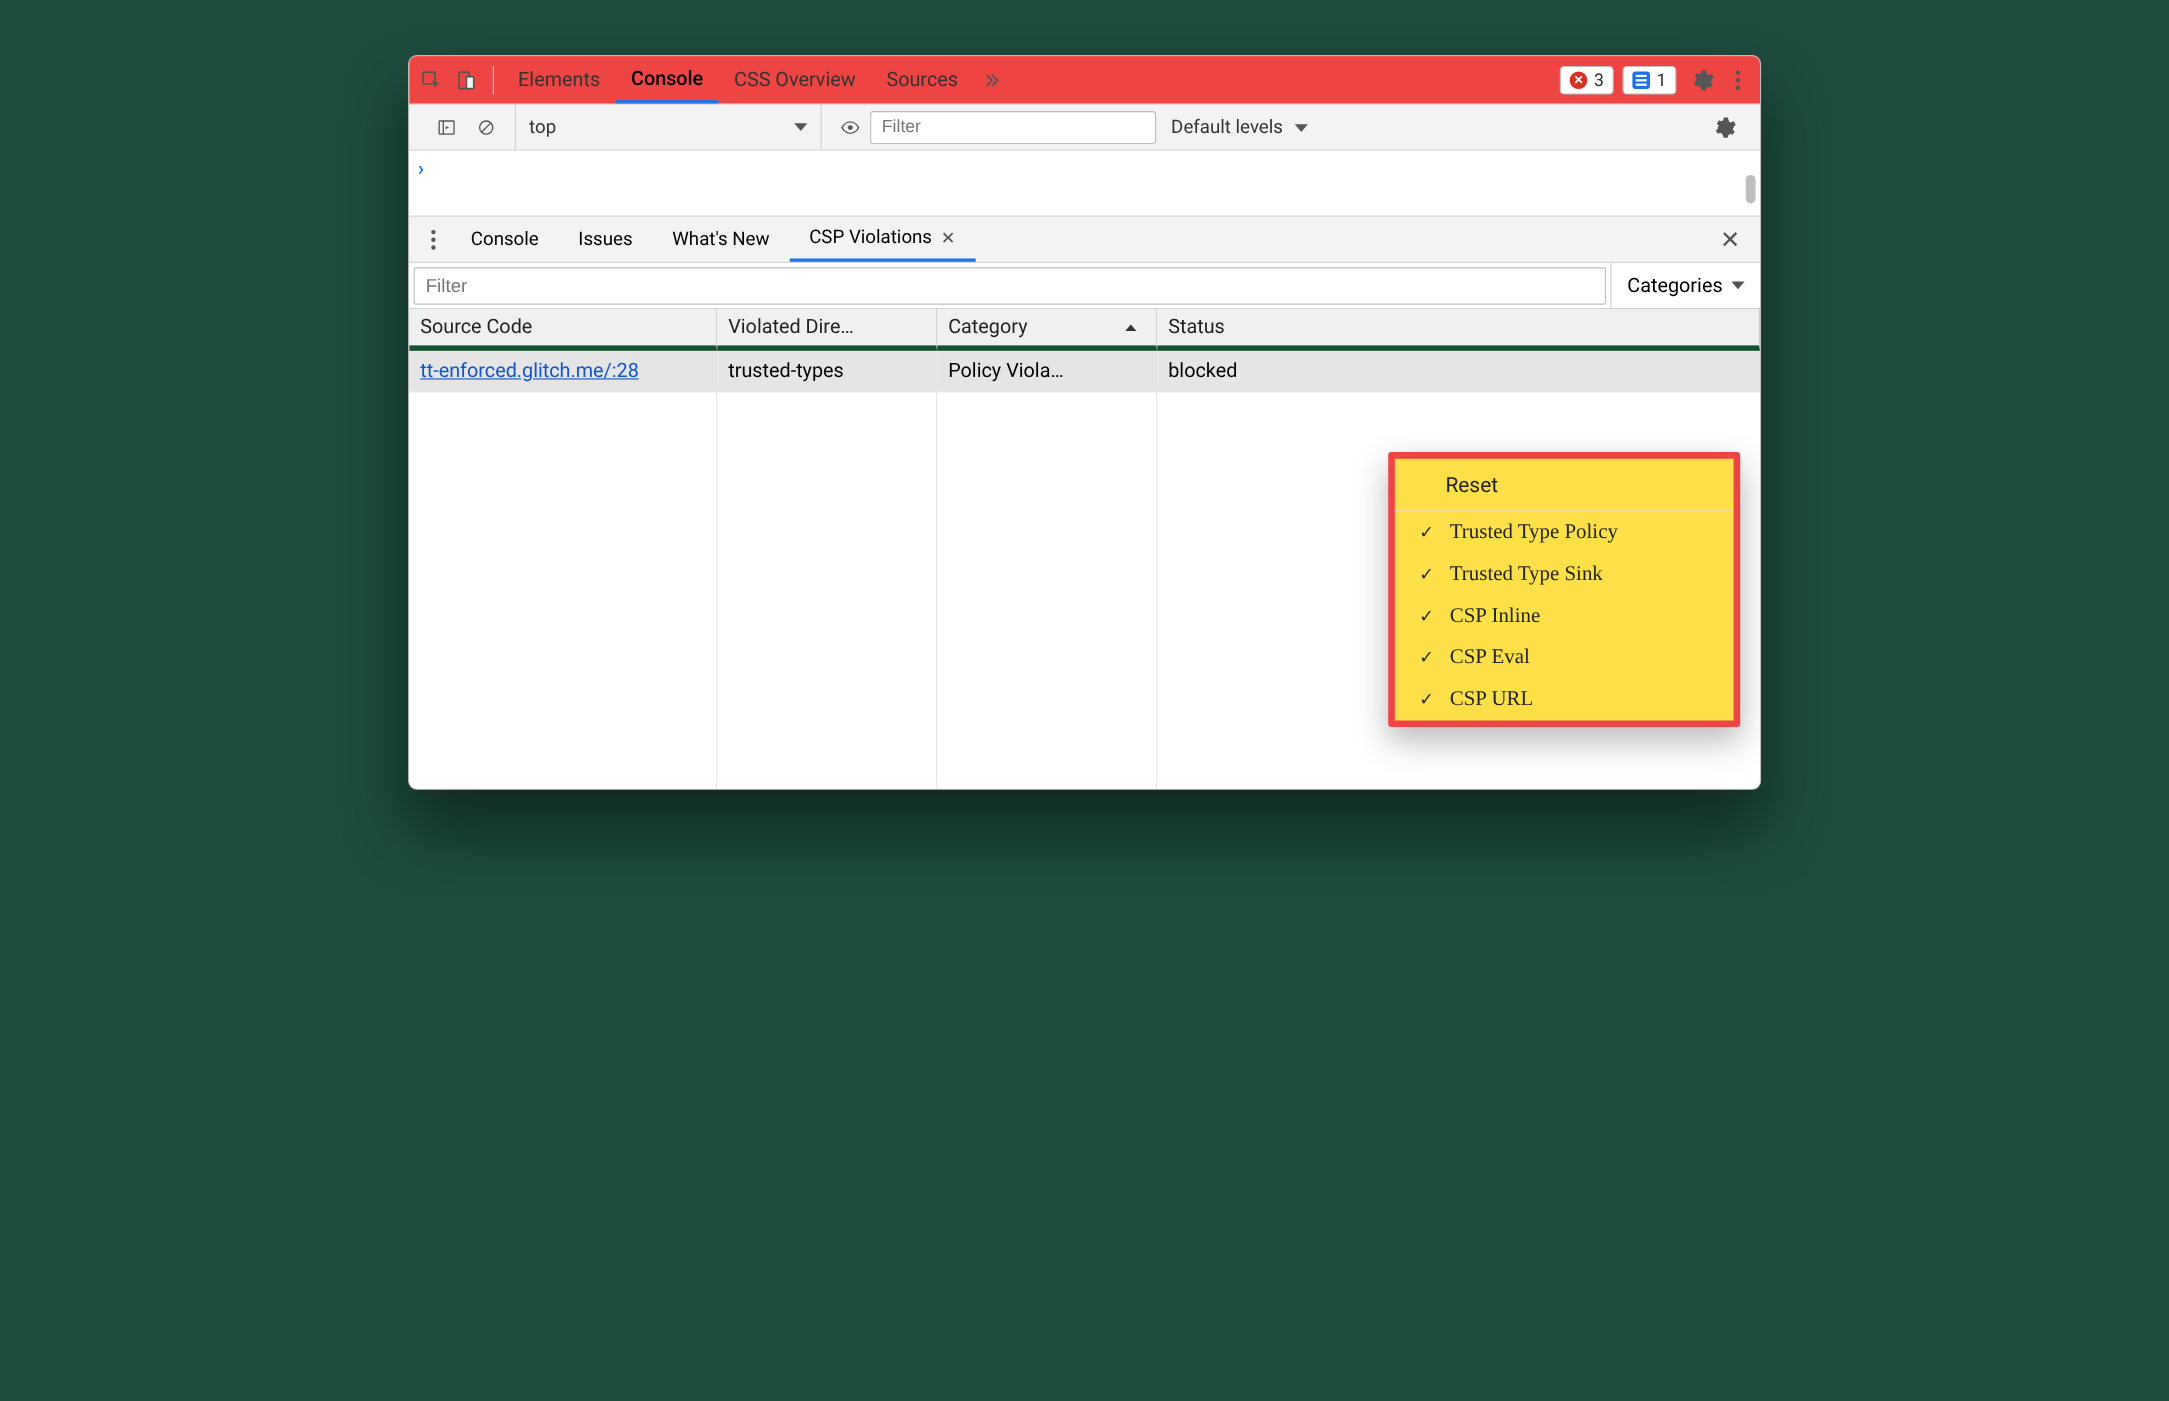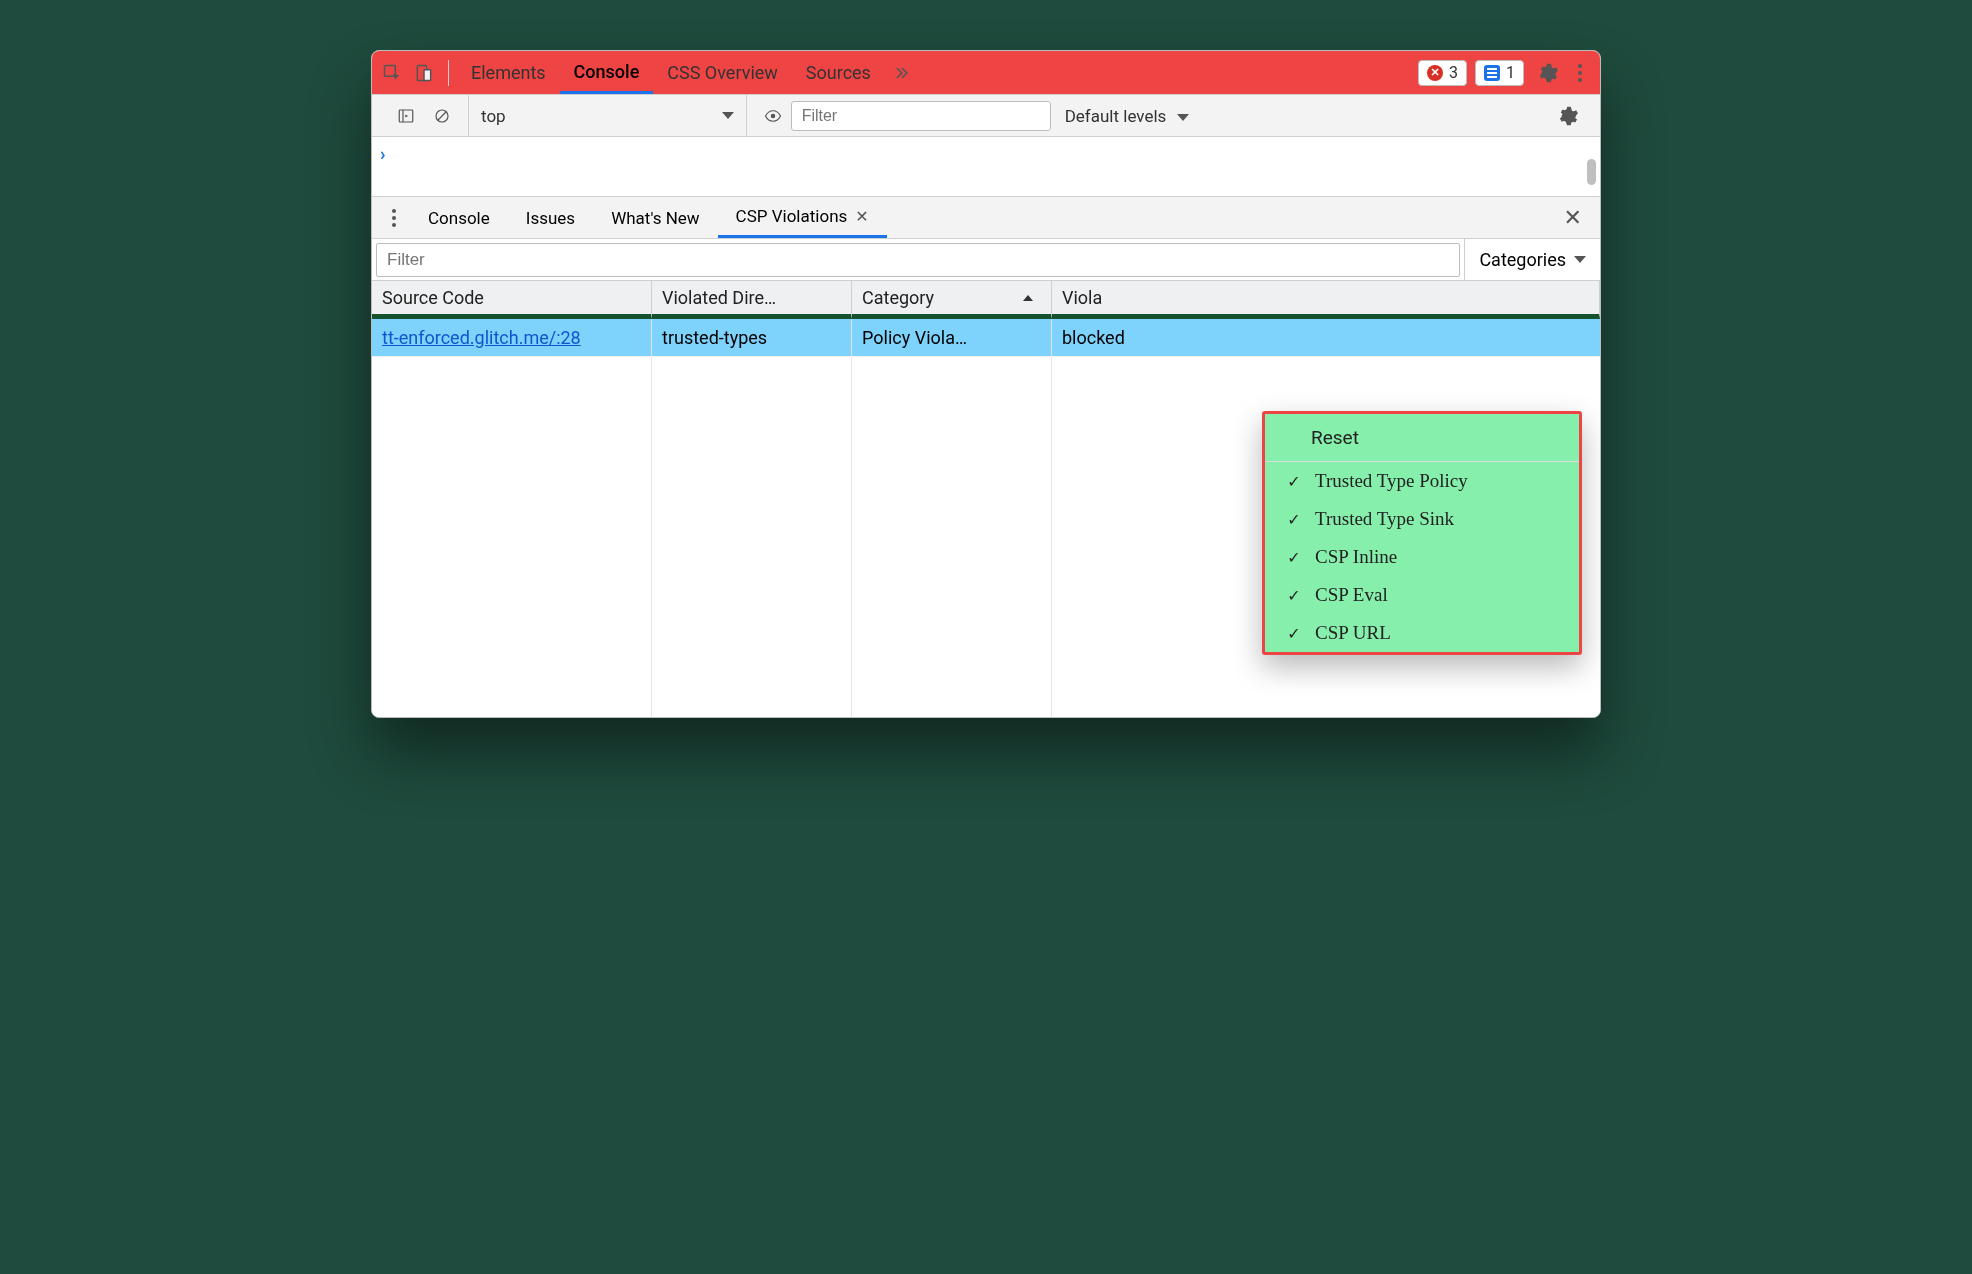--- a/index.html
+++ b/index.html
@@ -118,32 +118,32 @@
   .hcell {
     background:#eef0f2; border-bottom:5px solid #14532d; border-right:1px solid #cfcfcf;
     height:38px; display:flex; align-items:center; padding:0 10px; color:#222;
     white-space:nowrap; overflow:hidden; text-overflow:ellipsis;
   }
   .hcell:last-child { border-right:none;}
   .hcell .sortarrow { margin-left:auto; margin-right:8px; width:0;height:0;border-left:5px solid transparent;border-right:5px solid transparent;border-bottom:6px solid #333;}
   .row { display:contents; }
   .cell {
     border-right:1px solid #e5e5e5; border-bottom:1px solid #f0f0f0;
-    padding:8px 10px; background:#7dd3fc; white-space:nowrap; overflow:hidden; text-overflow:ellipsis;
+    padding:8px 10px; background:#e5e5e5; white-space:nowrap; overflow:hidden; text-overflow:ellipsis;
   }
   .cell:last-child { border-right:none;}
   .link { color:#1155cc; text-decoration:underline; }
   .tbl .fillrow td, .fillgrid { height:360px; }
   .fillgrid { grid-column:1 / -1; background:#fff; display:grid; grid-template-columns: 280px 200px 200px 1fr;}
   .fillgrid div { border-right:1px solid #e5e5e5;}
   .fillgrid div:last-child { border-right:none;}
   
   .catpopup {
     position:absolute; right:18px; top:360px;
-    width:320px; background:#86efac; border:3px solid #ef4444; border-radius:3px;
+    width:320px; background:#fde047; border:6px solid #ef4444; border-radius:3px;
     box-shadow:0 12px 30px rgba(0,0,0,0.28);
     font-size:19px; color:#222;
   }
   .catpopup .reset { padding:12px 0 12px 46px; border-bottom:1px solid #ddd;}
   .catpopup .opt { padding:8px 0 8px 20px; display:flex; align-items:center; gap:12px;font-family:Liberation Serif, serif;}
   .catpopup .check { width:18px; text-align:center;}
   .catpopup .check::before { content:"\2713"; color:#222; font-size:16px;}
 </style>
 </head>
 <body>
@@ -267,21 +267,21 @@
     </div>
   </div>
 
   <div class="tbl">
     <div class="hcell">Source Code</div>
     <div class="hcell">Violated Dire…</div>
     <div class="hcell">
       <span>Category</span>
       <span class="sortarrow"></span>
     </div>
-    <div class="hcell">Viola</div>
+    <div class="hcell">Status</div>
 
     <div class="row">
       <div class="cell"><a class="link">tt-enforced.glitch.me/:28</a></div>
       <div class="cell">trusted-types</div>
       <div class="cell">Policy Viola…</div>
       <div class="cell">blocked</div>
     </div>
 
     <div class="fillgrid">
       <div></div>

